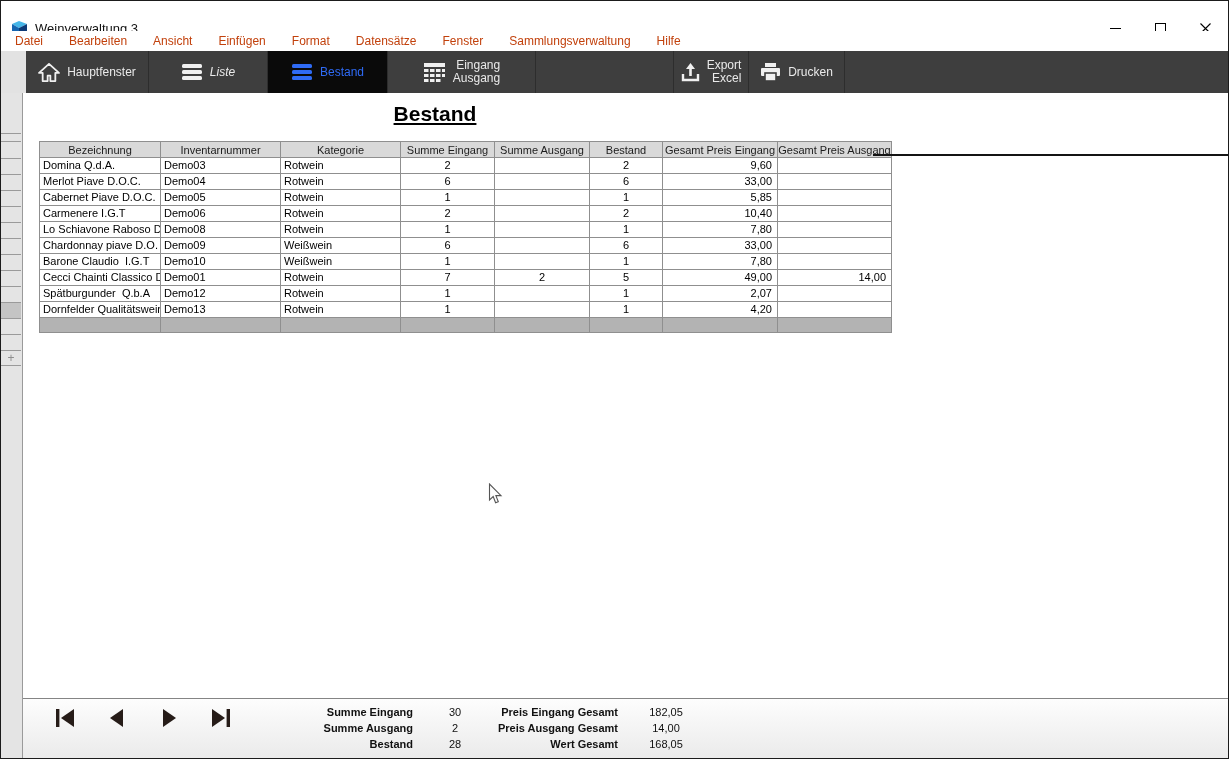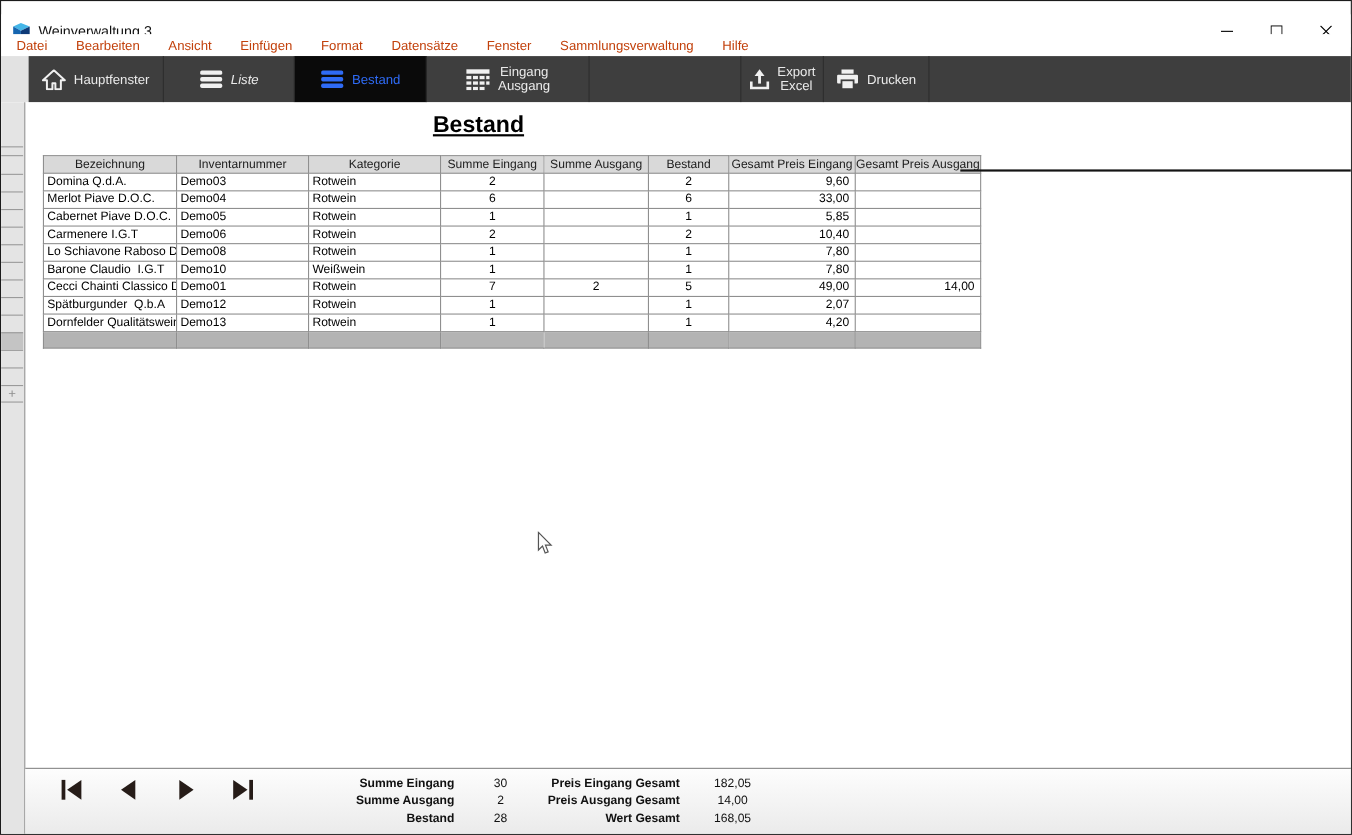--- a/index.html
+++ b/index.html
@@ -22,21 +22,21 @@
   
   .menubar { position:absolute; left:0; top:30px; width:100%; height:20px; background:#fff; display:flex; align-items:center; padding-left:1px; }
   .menu-item { font-size:12px; color:#c2410c; padding:2px 13px; cursor:pointer; }
   
   .toolbar-gap { position:absolute; left:0; top:50px; width:25px; height:42px; background:#e2e2e2; }
   .toolbar { position:absolute; left:25px; top:50px; width:1204px; height:42px; background:var(--toolbar-bg,#3e3e3e); display:flex; align-items:stretch; }
   .tb-btn { height:42px; display:flex; align-items:center; justify-content:center; gap:7px; border-right:1px solid #2d2d2d; color:#eaeaea; font-size:12px; cursor:pointer; }
   .tb-btn .tb-icon { display:flex; align-items:center; color:#f0f0f0; }
   .tb-btn.active { background:var(--toolbar-active-bg,#0a0a0a); color:var(--accent-blue,#2f6bf5); }
   .tb-btn.active .tb-icon { color:var(--accent-blue,#2f6bf5); }
-  .tb-label { line-height:13px; text-align:center; }
+  .tb-label { line-height:13px; text-align:right; }
   [data-name="toolbar-button-hauptfenster"]{ width:123px; }
   [data-name="toolbar-button-liste"]{ width:119px;font-style:italic; }
   [data-name="toolbar-button-bestand"]{ width:120px; }
   [data-name="toolbar-button-eingang-ausgang"]{ width:148px; }
   [data-name="toolbar-button-export-excel"]{ margin-left:137px; border-left:1px solid #2d2d2d; width:76px; }
   [data-name="toolbar-button-drucken"]{ width:96px; }
   
   .content { position:absolute; left:0; top:92px; width:1229px; height:605px; background:#fff; }
   .page-title { position:absolute; left:22px; top:101px; width:824px; text-align:center; font-size:21px; font-weight:bold; text-decoration:underline; color:#000; }
   
@@ -293,20 +293,30 @@
           <td class="al" data-name="table-cell">Lo Schiavone Raboso D.</td>
           <td class="al" data-name="table-cell">Demo08</td>
           <td class="al" data-name="table-cell">Rotwein</td>
           <td class="ac" data-name="table-cell">1</td>
           <td class="ac" data-name="table-cell"></td>
           <td class="ac" data-name="table-cell">1</td>
           <td class="ar" data-name="table-cell">7,80</td>
           <td class="ar" data-name="table-cell"></td>
         </tr>
         <tr data-name="table-row">
+          <td class="al" data-name="table-cell">Chardonnay piave D.O.</td>
+          <td class="al" data-name="table-cell">Demo09</td>
+          <td class="al" data-name="table-cell">Weißwein</td>
+          <td class="ac" data-name="table-cell">6</td>
+          <td class="ac" data-name="table-cell"></td>
+          <td class="ac" data-name="table-cell">6</td>
+          <td class="ar" data-name="table-cell">33,00</td>
+          <td class="ar" data-name="table-cell"></td>
+        </tr>
+        <tr data-name="table-row">
           <td class="al" data-name="table-cell">Barone Claudio  I.G.T</td>
           <td class="al" data-name="table-cell">Demo10</td>
           <td class="al" data-name="table-cell">Weißwein</td>
           <td class="ac" data-name="table-cell">1</td>
           <td class="ac" data-name="table-cell"></td>
           <td class="ac" data-name="table-cell">1</td>
           <td class="ar" data-name="table-cell">7,80</td>
           <td class="ar" data-name="table-cell"></td>
         </tr>
         <tr data-name="table-row">

